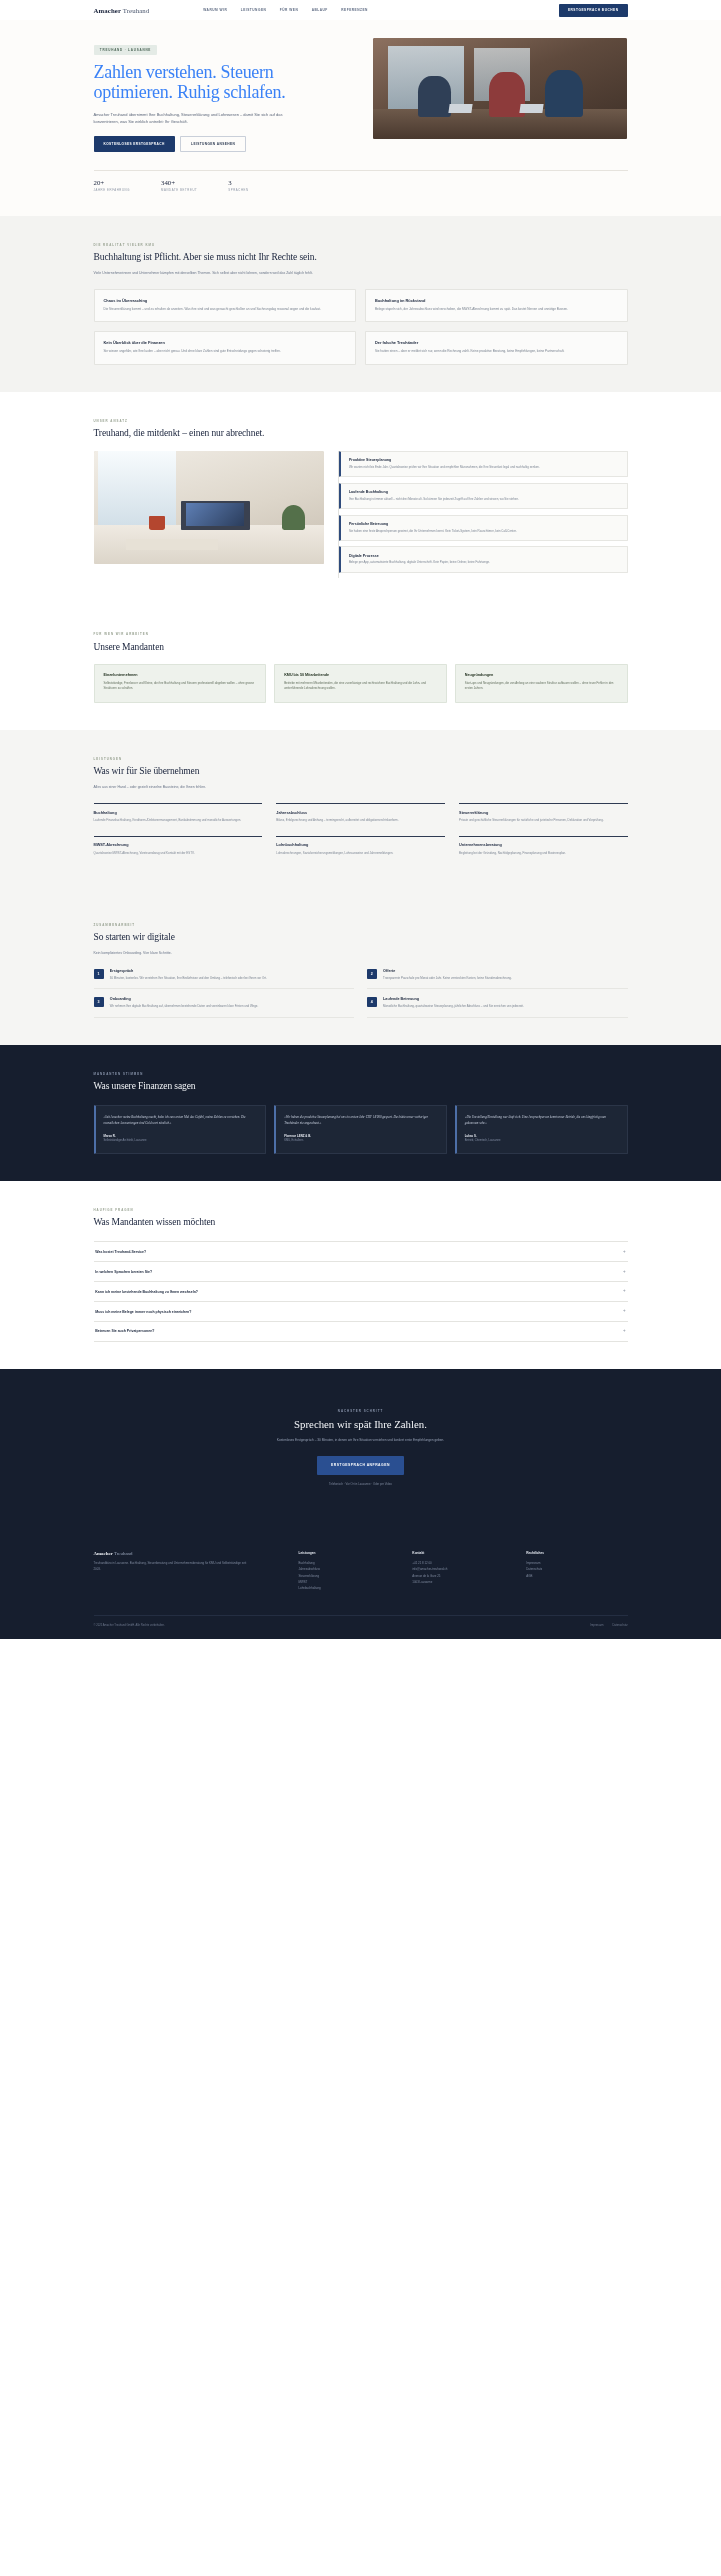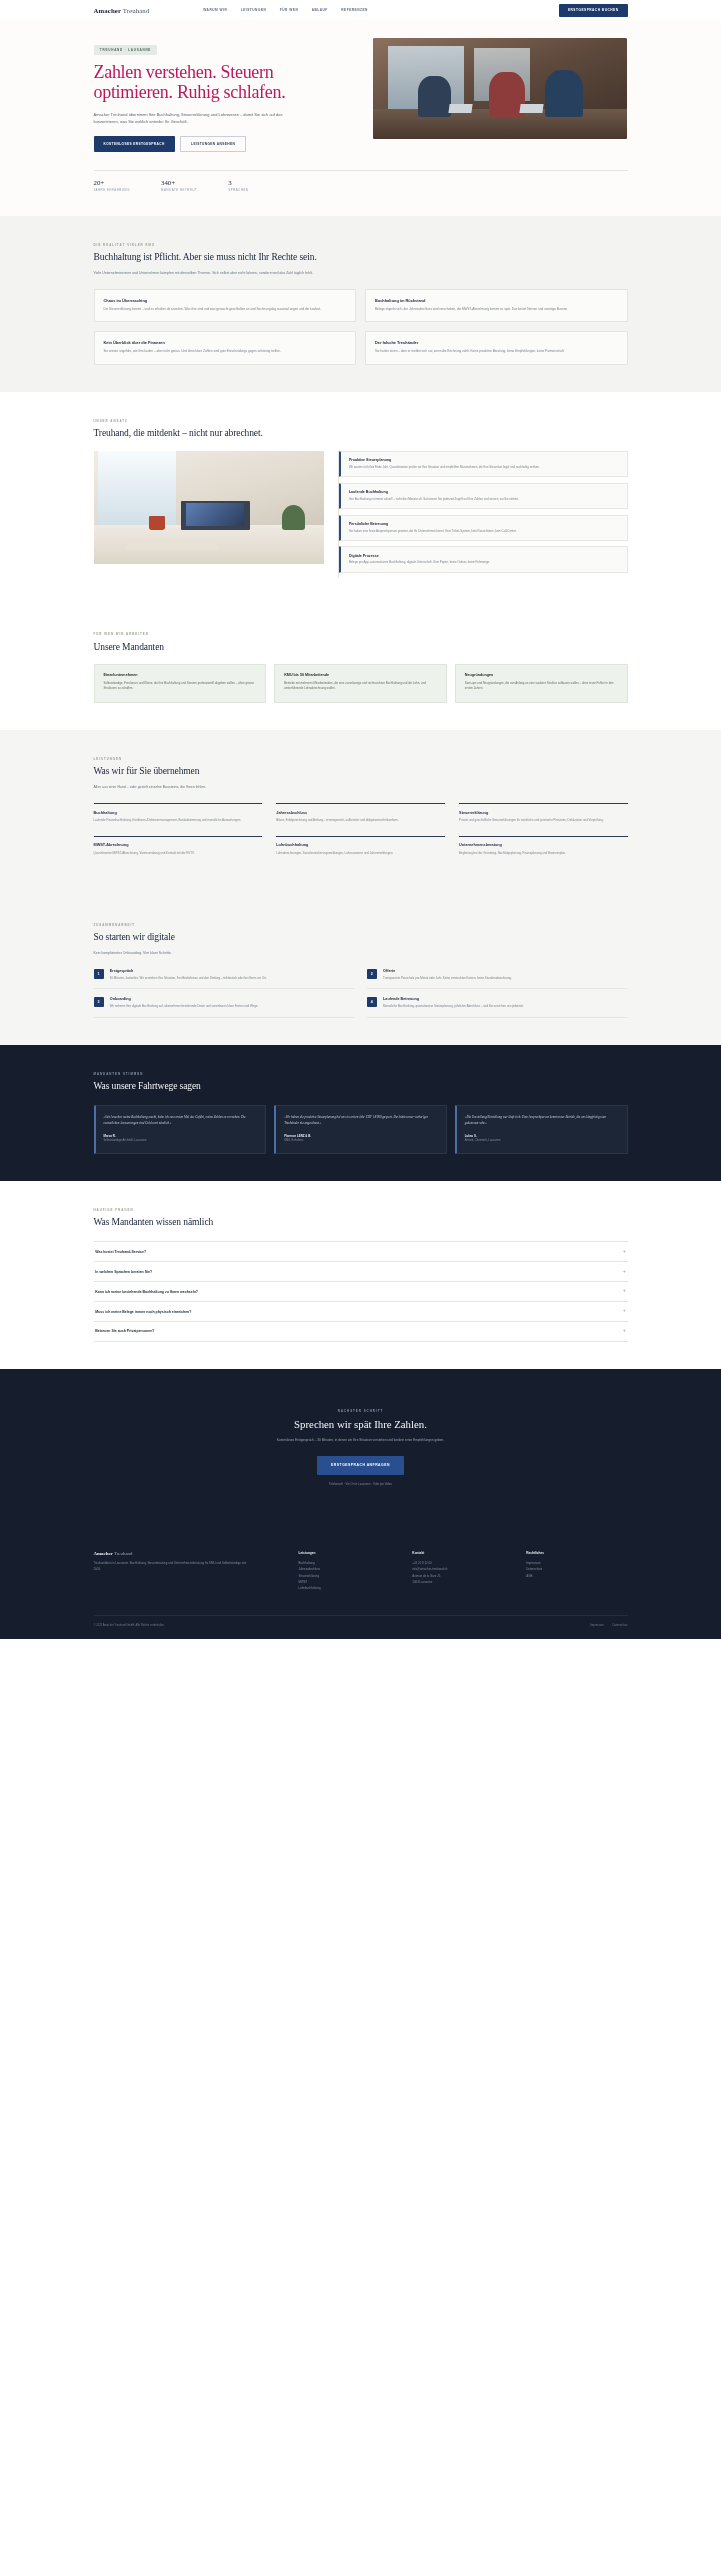--- a/index.html
+++ b/index.html
@@ -40,21 +40,21 @@
   section.hero { background: #fdfcfa; padding: 18px 0 23.4px; }
   .hero-grid { width: 534px; margin: 0 auto; display: flex; gap: 16px; align-items: flex-start; }
   .hero-left { width: 263px; }
   .eyebrow-pill {
     display: inline-block; background: #e4ebe6; color: #4a6455;
     font-size: 3px; letter-spacing: 0.8px; font-weight: 700; text-transform: uppercase;
     padding: 2.7px 6.3px; border-radius: 0.9px; margin-bottom: 7.2px;
   }
   h1.hero-title {
     font-family: "Liberation Serif", serif; font-weight: 400;
-    font-size: 18px; line-height: 1.14; color: #be185d; letter-spacing: -0.3px;
+    font-size: 18px; line-height: 1.14; color: #3b82f6; letter-spacing: -0.3px;
     margin-bottom: 8px;
   }
   p.hero-sub { font-size: 4px; line-height: 1.85; color: #5a6578; margin-bottom: 10px; max-width: 207px; }
   .hero-btns { display: flex; gap: 5.4px; margin-bottom: 14.4px; }
   .btn-primary {
     background: #1d3a6b; color: #fff; border: none;
     font-size: 3.2px; letter-spacing: 0.4px; font-weight: 700; text-transform: uppercase;
     padding: 5.4px 10px; border-radius: 0.9px; white-space: nowrap;
   }
   .btn-secondary {
@@ -274,21 +274,21 @@
           <h3>Der falsche Treuhänder</h3>
           <p>Sie hatten einen – aber er meldet sich nur, wenn die Rechnung zahlt. Keine proaktive Beratung, keine Empfehlungen, keine Partnerschaft.</p>
         </div>
       </div>
     </div>
   </section>
 
   <section class="sect bg-white">
     <div class="inner">
       <span class="eyebrow">UNSER ANSATZ</span>
-      <h2 class="sect-title">Treuhand, die mitdenkt – nicht nur abrechnet.</h2>
+      <h2 class="sect-title">Treuhand, die mitdenkt – einen nur abrechnet.</h2>
       <div class="appr-grid" style="margin-top:10.8px">
         <div class="appr-photo">
           <div class="scene desk-bg">
             <div class="desk-win"></div>
             <div class="desk-surface"></div>
             <div class="desk-pad"></div>
             <div class="desk-laptop"></div>
             <div class="desk-mug"></div>
             <div class="desk-plant"></div>
           </div>
@@ -404,21 +404,21 @@
             <p>Monatliche Buchhaltung, quartalsweise Steuerplanung, jährlicher Abschluss – und Sie erreichen uns jederzeit.</p>
           </div>
         </div>
       </div>
     </div>
   </section>
 
   <section class="sect bg-dark">
     <div class="inner">
       <span class="eyebrow on-dark">MANDANTEN STIMMEN</span>
-      <h2 class="sect-title on-dark" style="margin-bottom:11.7px">Was unsere Fahrtwege sagen</h2>
+      <h2 class="sect-title on-dark" style="margin-bottom:11.7px">Was unsere Finanzen sagen</h2>
       <div class="tst-grid">
         <div class="tst-card">
           <p class="tst-quote">«Seit Amacher meine Buchhaltung macht, habe ich zum ersten Mal das Gefühl, meine Zahlen zu verstehen. Die monatlichen Auswertungen sind Gold wert nämlich.»</p>
           <div class="tst-name">Marco R.</div>
           <div class="tst-role">Selbstständiger Architekt, Lausanne</div>
         </div>
         <div class="tst-card">
           <p class="tst-quote">«Wir haben die proaktive Steuerplanung bei uns im ersten Jahr CHF 14'000 gespart. Das hätte unser vorheriger Treuhänder nie angeschaut.»</p>
           <div class="tst-name">Florence LENZ &amp; B.</div>
           <div class="tst-role">KMU, Echallens</div>
@@ -428,21 +428,21 @@
           <div class="tst-name">Lukas S.</div>
           <div class="tst-role">Betrieb, Chemtech, Lausanne</div>
         </div>
       </div>
     </div>
   </section>
 
   <section class="sect bg-white">
     <div class="inner">
       <span class="eyebrow">HÄUFIGE FRAGEN</span>
-      <h2 class="sect-title" style="margin-bottom:12.6px">Was Mandanten wissen nämlich</h2>
+      <h2 class="sect-title" style="margin-bottom:12.6px">Was Mandanten wissen möchten</h2>
       <div class="faq-list">
         <div class="faq-row">
           <span class="faq-q">Was kostet Treuhand-Service?</span>
           <span class="faq-plus">+</span>
         </div>
         <div class="faq-row">
           <span class="faq-q">In welchen Sprachen beraten Sie?</span>
           <span class="faq-plus">+</span>
         </div>
         <div class="faq-row">

